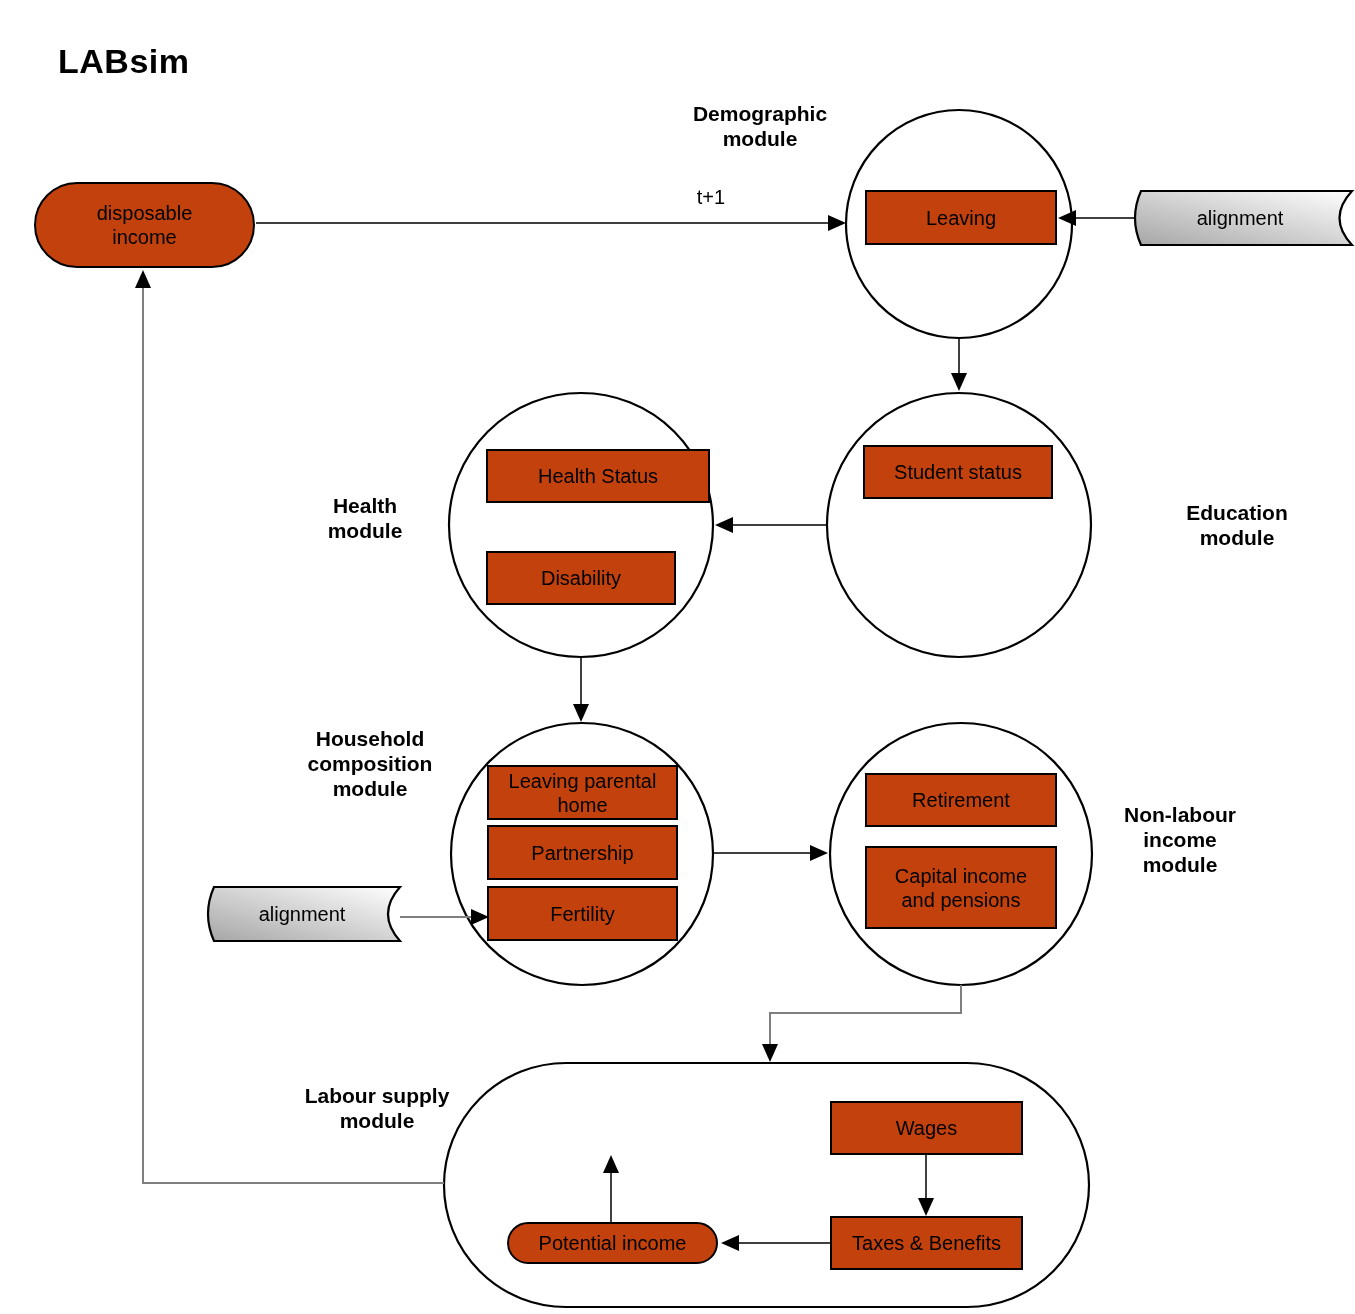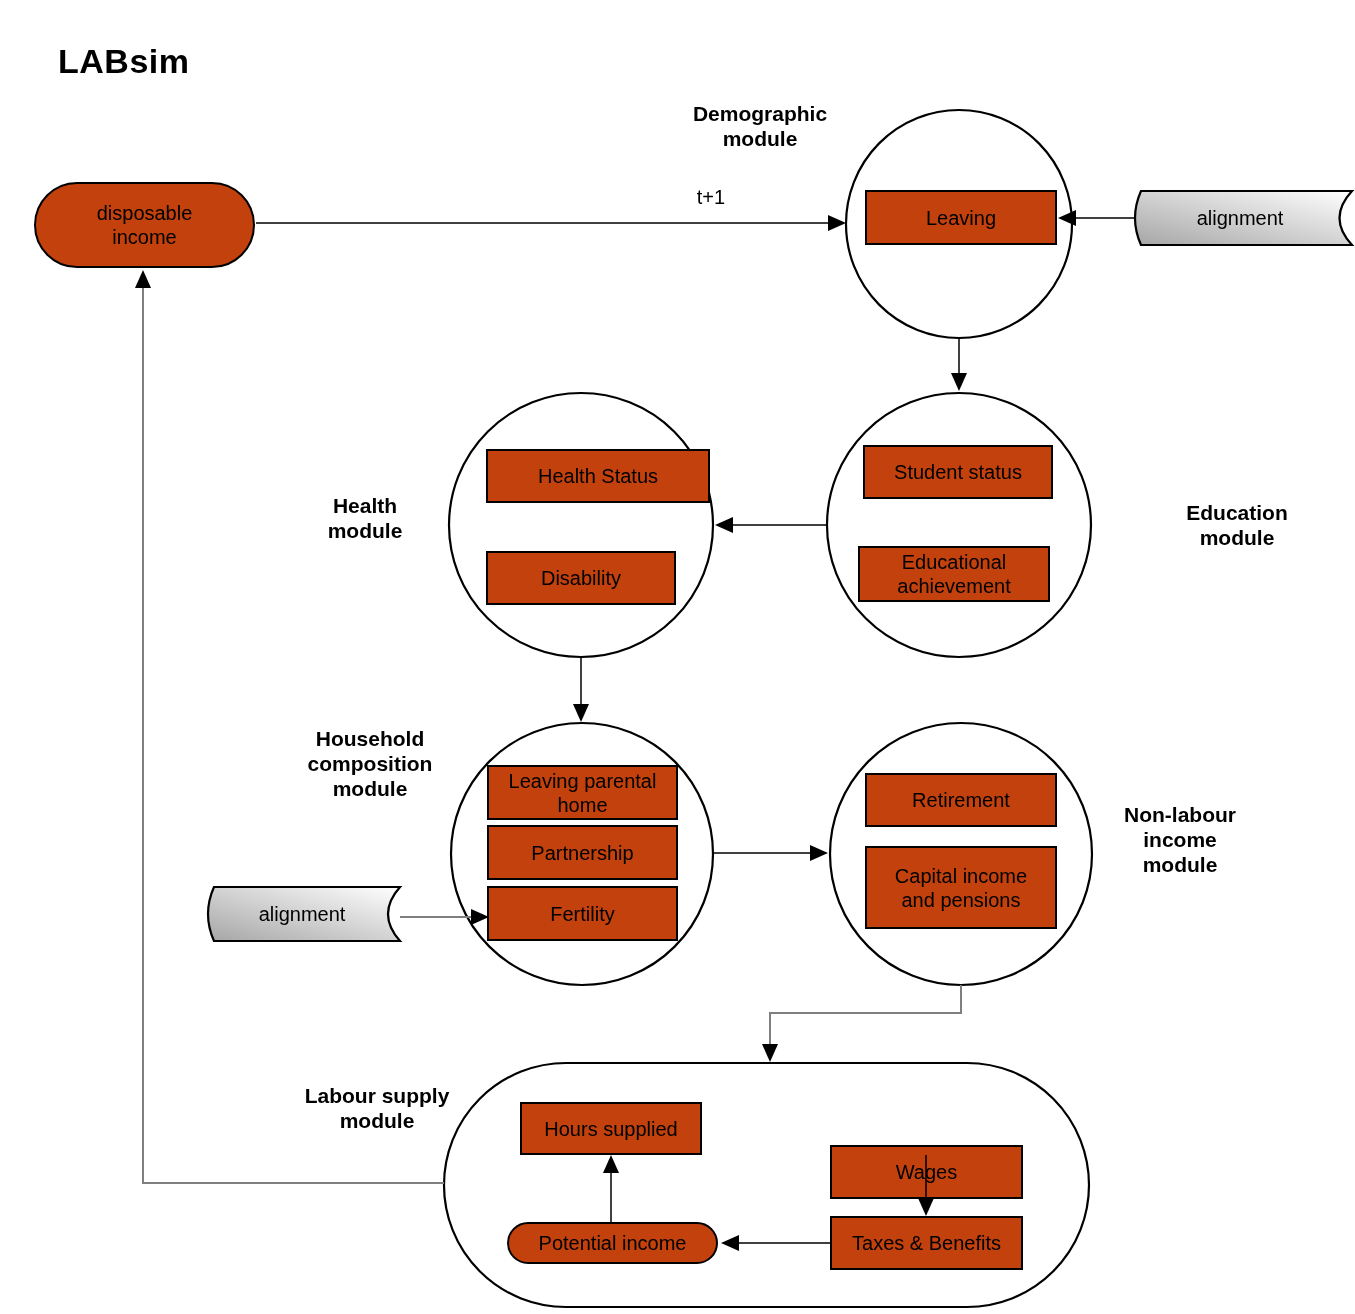--- a/index.html
+++ b/index.html
@@ -70,38 +70,35 @@
 
   <div class="edge-label" style="left:655px;top:186px;width:70px;">t+1</div>
 
   <div class="node pill" style="left:34px;top:182px;width:221px;height:86px;">disposable
 income</div>
 
   <div class="node" style="left:865px;top:190px;width:192px;height:55px;">Leaving</div>
   <div class="node ghost" style="left:1135px;top:191px;width:210px;height:54px;">alignment</div>
 
   <div class="node" style="left:863px;top:445px;width:190px;height:54px;">Student status</div>
-  <div class="node" style="left:858px;top:546px;width:192px;height:56px;">Educational
-achievement</div>
 
   <div class="node" style="left:486px;top:449px;width:224px;height:54px;">Health Status</div>
   <div class="node" style="left:486px;top:551px;width:190px;height:54px;">Disability</div>
 
   <div class="node" style="left:487px;top:765px;width:191px;height:55px;">Leaving parental
 home</div>
   <div class="node" style="left:487px;top:825px;width:191px;height:55px;">Partnership</div>
   <div class="node" style="left:487px;top:886px;width:191px;height:55px;">Fertility</div>
   <div class="node ghost" style="left:207px;top:887px;width:190px;height:54px;">alignment</div>
 
   <div class="node" style="left:865px;top:773px;width:192px;height:54px;">Retirement</div>
   <div class="node" style="left:865px;top:846px;width:192px;height:83px;">Capital income
 and pensions</div>
 
-  <div class="node" style="left:520px;top:1102px;width:182px;height:53px;">Hours supplied</div>
-  <div class="node" style="left:830px;top:1101px;width:193px;height:54px;margin-top:44px;">Wages</div>
+  <div class="node" style="left:830px;top:1101px;width:193px;height:54px;">Wages</div>
   <div class="node pill" style="left:507px;top:1222px;width:211px;height:42px;">Potential income</div>
   <div class="node" style="left:830px;top:1216px;width:193px;height:54px;">Taxes &amp; Benefits</div>
 
   <svg class="layer" width="1355" height="1314">
     <g>
       <line x1="256" y1="223" x2="843" y2="223" stroke="#000" stroke-width="1.5"></line>
       <polygon points="846,223 828,215 828,231" fill="#000"></polygon>
     </g>
     <g>
       <line x1="1135" y1="218" x2="1062" y2="218" stroke="#000" stroke-width="1.5"></line>

